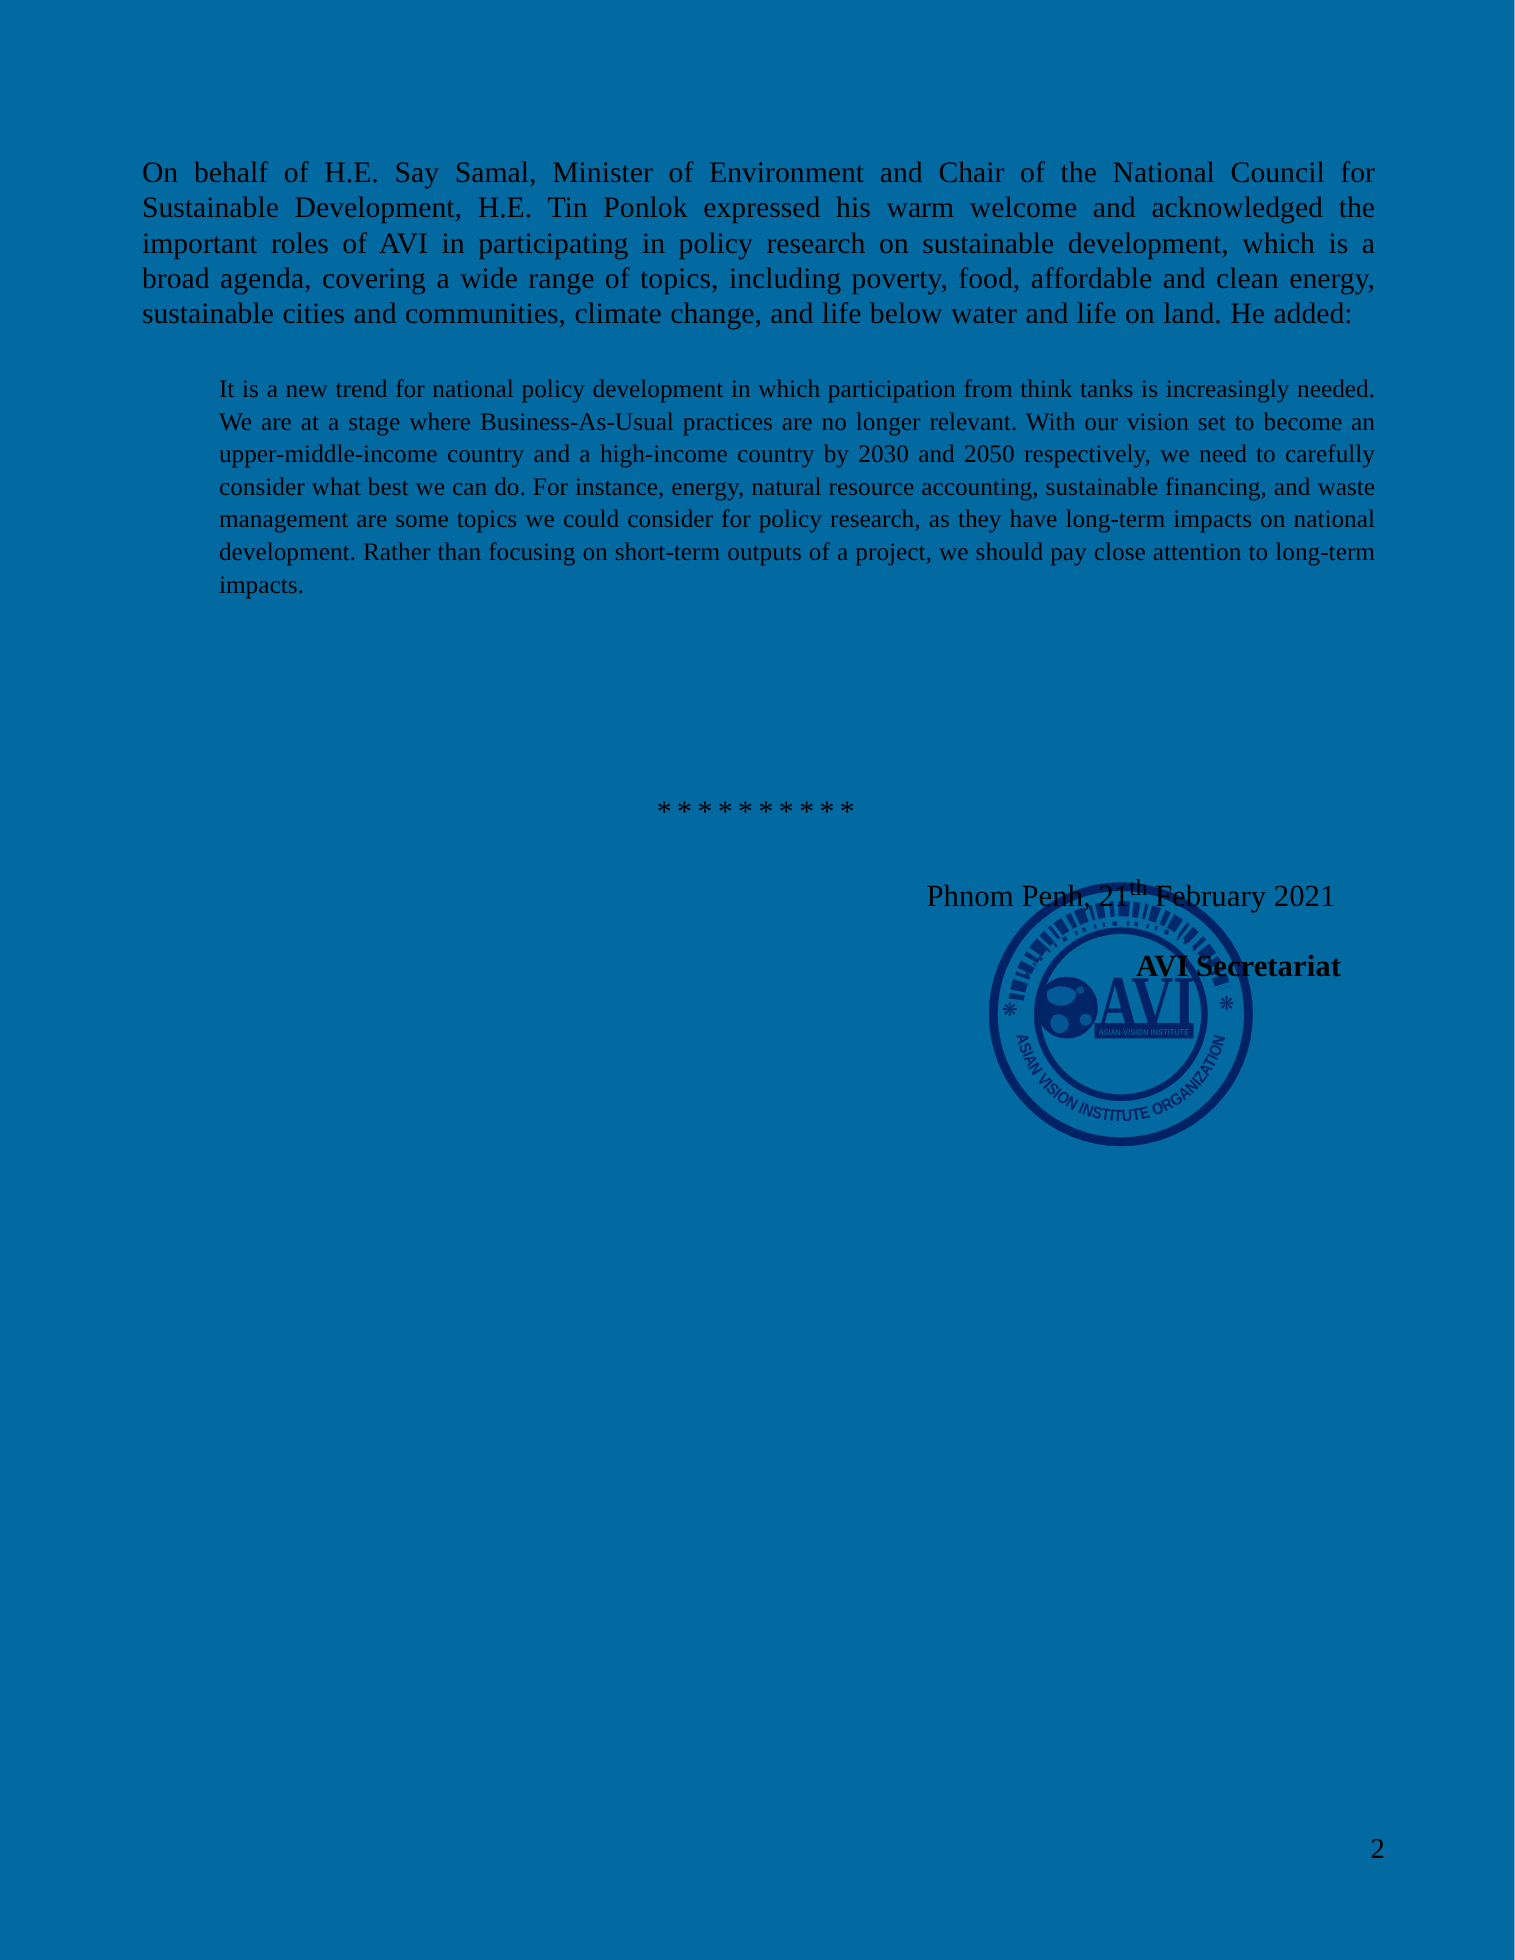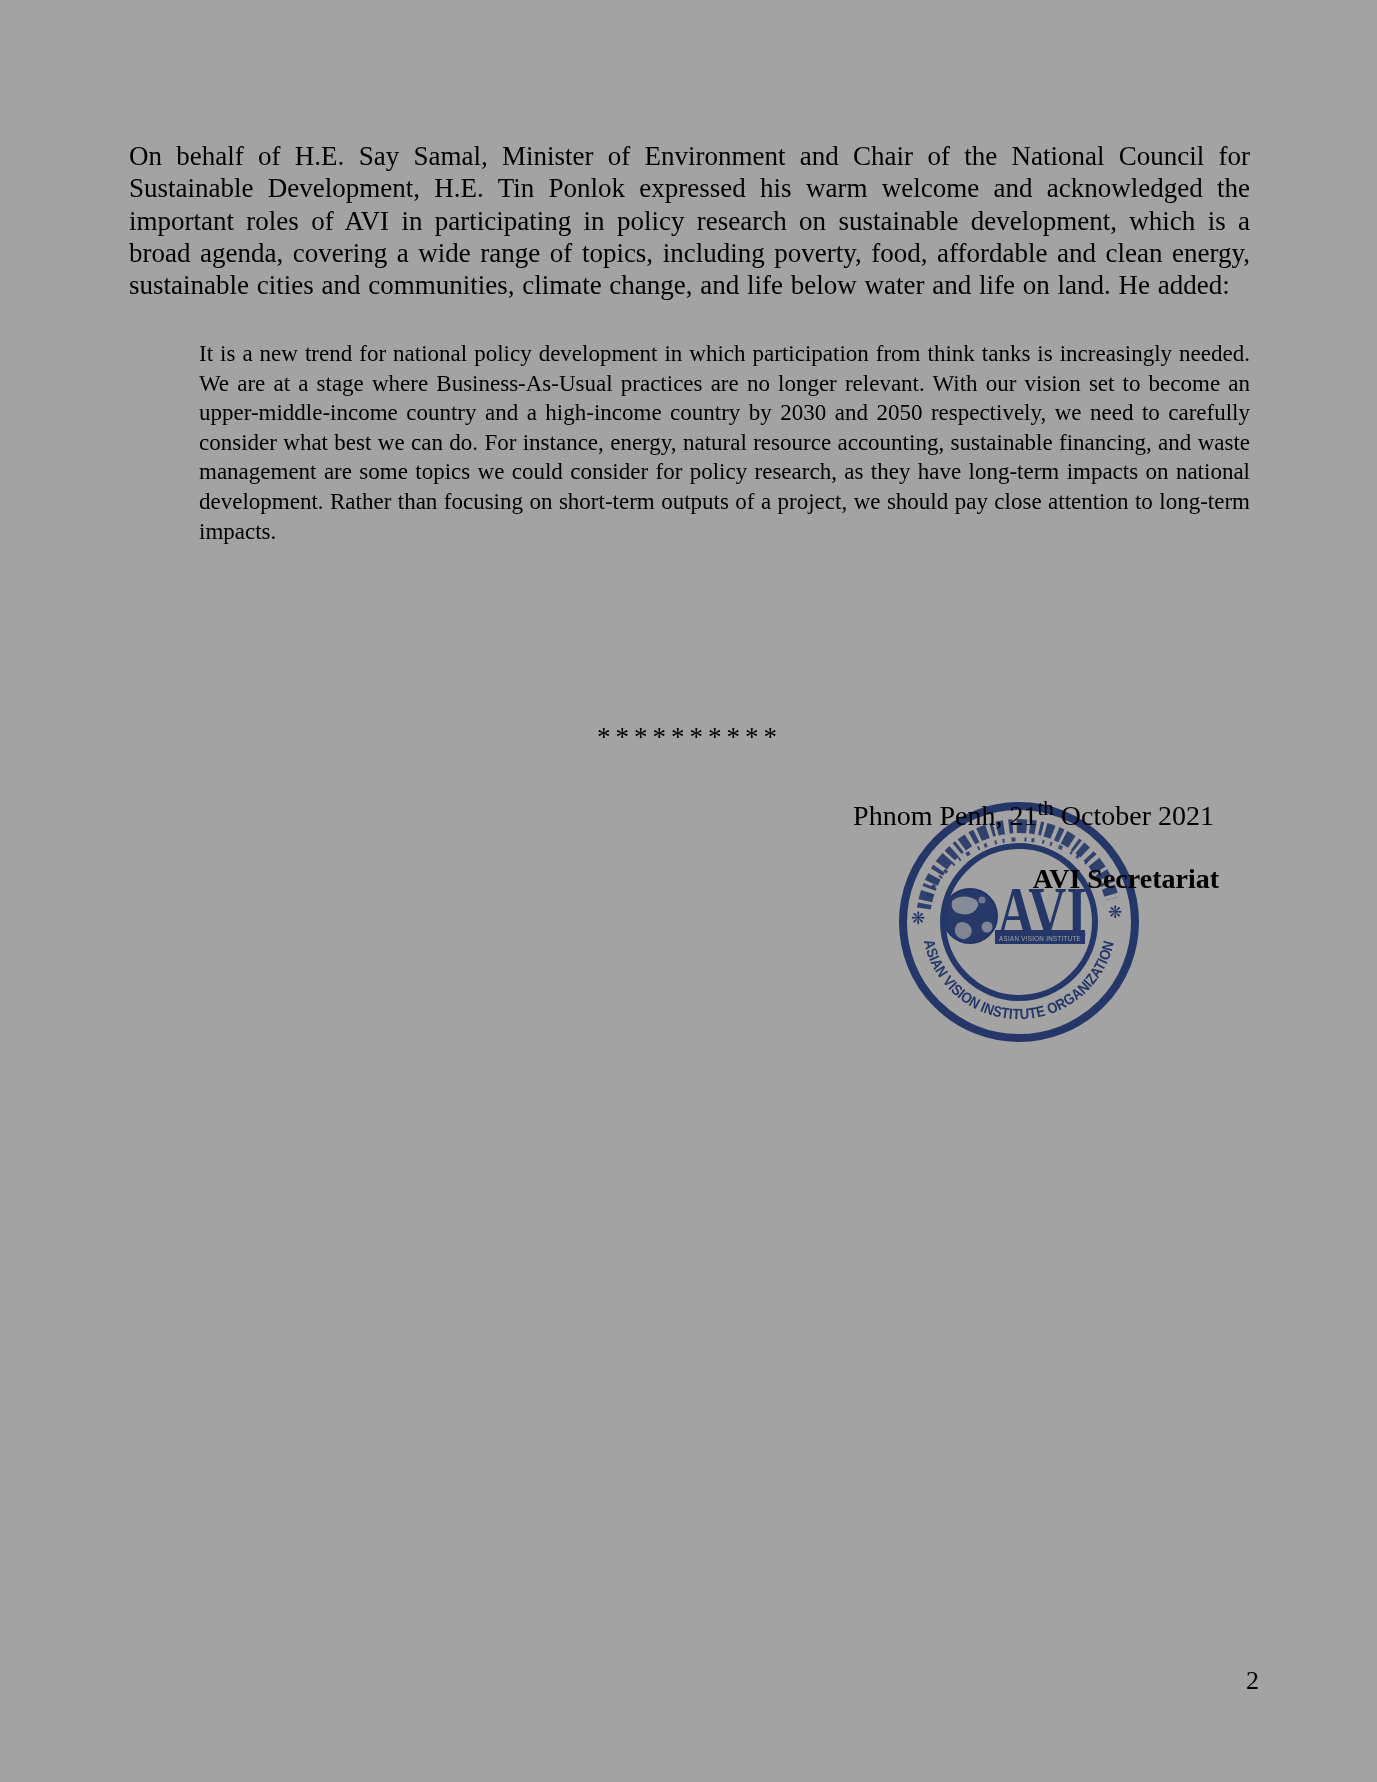--- a/index.html
+++ b/index.html
@@ -1,20 +1,20 @@
 <!DOCTYPE html>
 <html><head>
 <meta charset="utf-8">
 <style>
   html, body { margin: 0; padding: 0; background: #ffffff; }
   .page {
     position: relative;
     width: 1377px;
     height: 1782px;
-    background: #a3a3a3;
+    background: #0369a1;
     font-family: "Liberation Serif", "DejaVu Serif", serif;
     color: #000000;
     overflow: hidden;
   }
   .para {
     position: absolute;
     left: 129px;
     width: 1121px;
     font-size: 27px;
     line-height: 32.3px;
@@ -119,20 +119,20 @@
       <text x="221" y="121" font-family="DejaVu Sans, sans-serif" font-size="17" text-anchor="middle" fill="#2a4a9c">❋</text>
 
       <path id="stamp-bottom-arc" d="M 28.7 136.8 A 97 97 0 0 0 221.1 138.5" fill="none"></path>
       <text font-family="Liberation Sans, DejaVu Sans, sans-serif" font-weight="bold" font-size="15" fill="#2a4a9c">
         <textPath href="#stamp-bottom-arc" startOffset="50%" text-anchor="middle" textLength="265" lengthAdjust="spacingAndGlyphs">ASIAN VISION INSTITUTE ORGANIZATION</textPath>
       </text>
     </g>
   </svg>
 
   <div class="dateline">
-    <span>Phnom Penh, 21</span><sup>th</sup><span> October 2021</span>
+    <span>Phnom Penh, 21</span><sup>th</sup><span> February 2021</span>
   </div>
 
   <div class="signature">AVI Secretariat</div>
 
   <div class="page-number">2</div>
 
 </div>
 
 </body></html>

